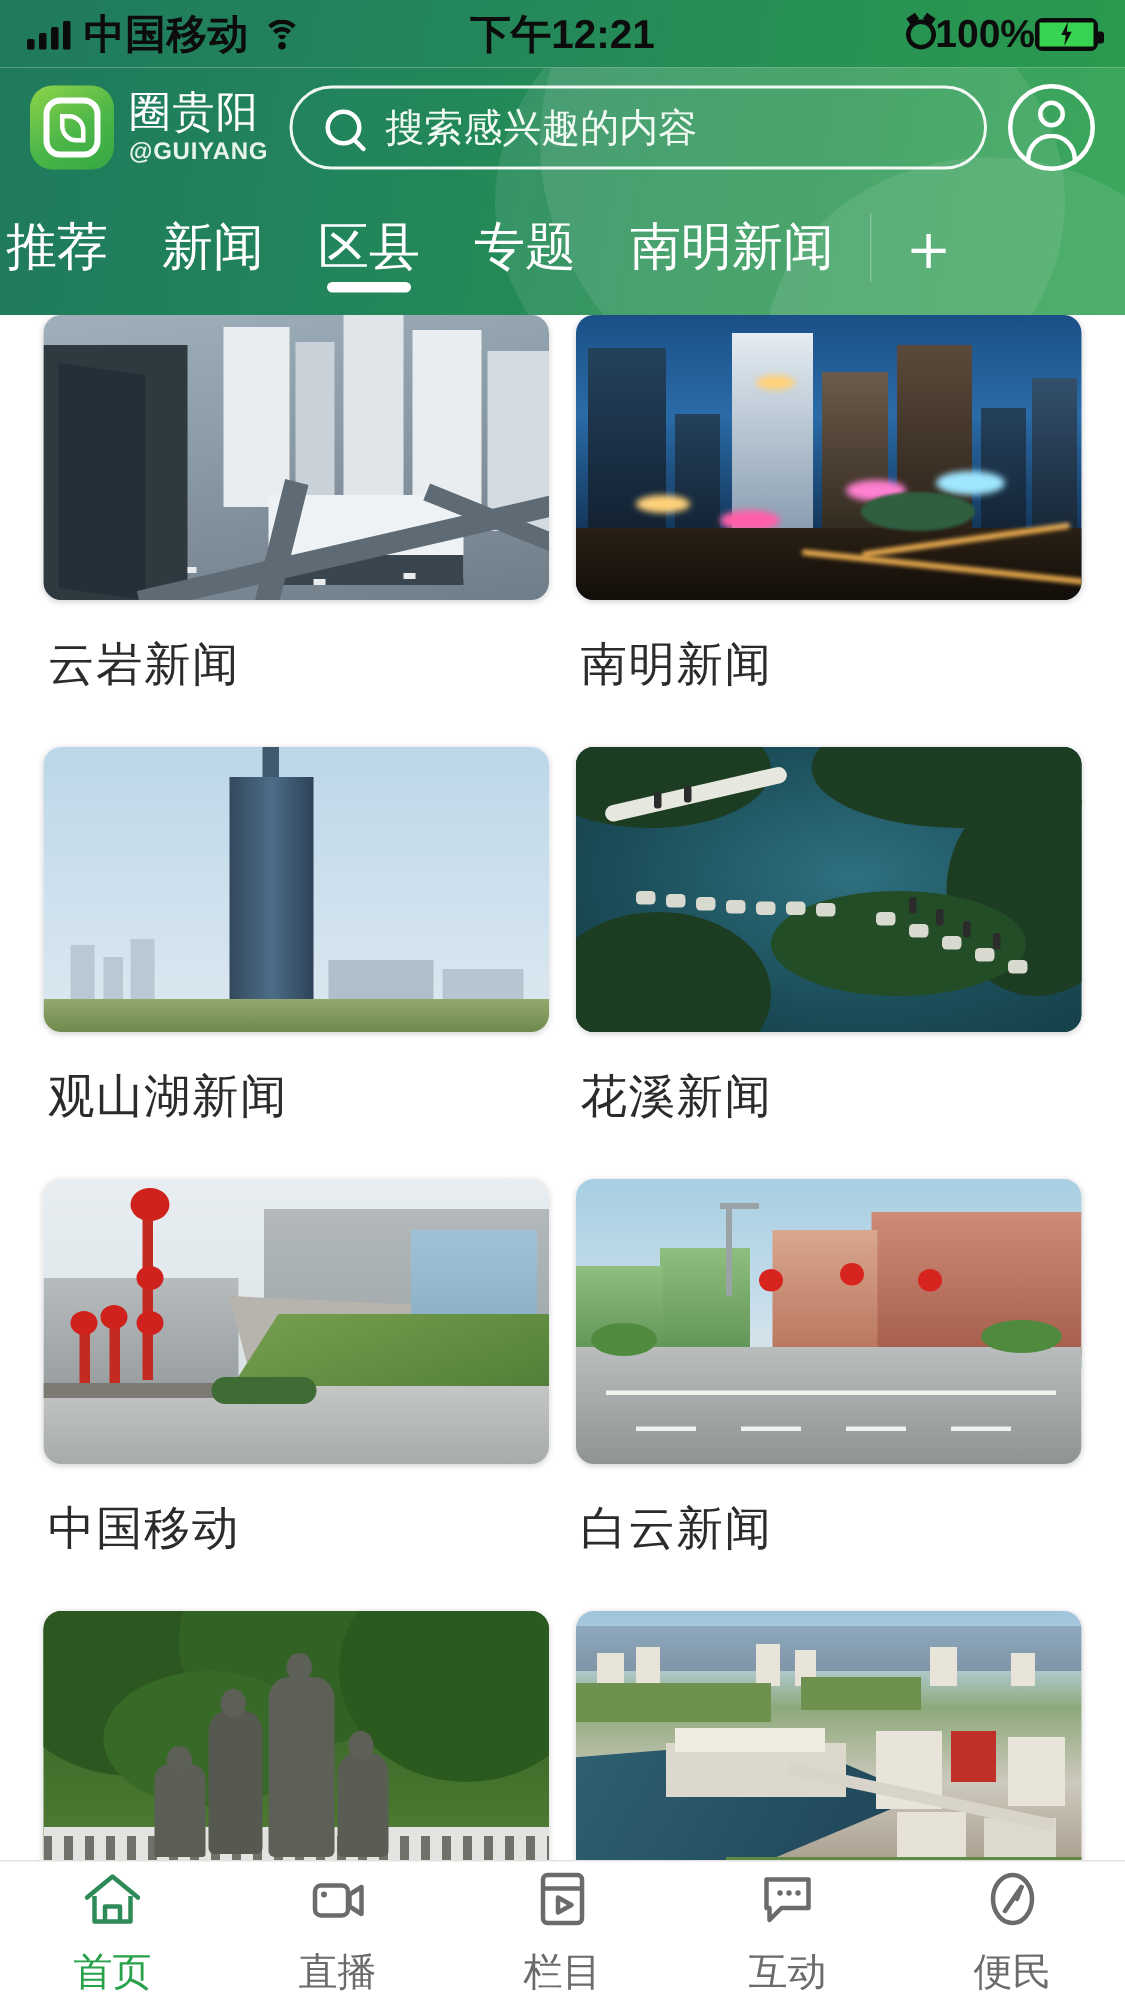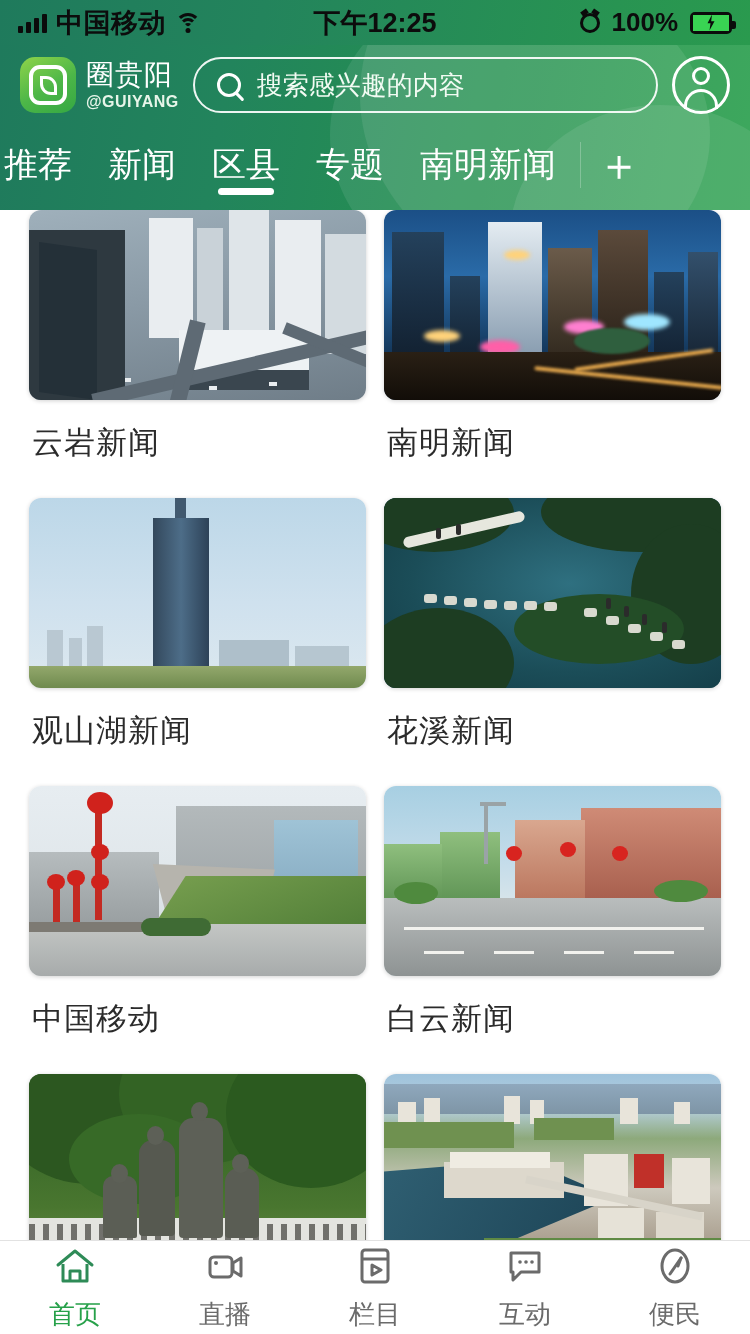--- a/index.html
+++ b/index.html
@@ -22,21 +22,21 @@
   .bars i:nth-child(1){height:7px;} .bars i:nth-child(2){height:11px;}
   .bars i:nth-child(3){height:15px;} .bars i:nth-child(4){height:19px;}
   .carrier{font-size:27px;letter-spacing:.5px;}
   .wifi{position:relative;width:26px;height:20px;}
   .wifi span{position:absolute;left:50%;transform:translateX(-50%);border:3px solid #0b0b0b;border-bottom-color:transparent;border-left-color:transparent;border-right-color:transparent;border-radius:50%;}
   .wifi span:nth-child(1){width:26px;height:26px;top:0;}
   .wifi span:nth-child(2){width:17px;height:17px;top:5px;}
   .wifi span:nth-child(3){width:8px;height:8px;top:10px;}
   .wifi .dot{position:absolute;width:5px;height:5px;background:#0b0b0b;border-radius:50%;left:50%;transform:translateX(-50%);top:15px;border:none;}
   .sb-center{position:absolute;left:0;right:0;text-align:center;font-size:27px;}
-  .sb-right{margin-left:auto;display:flex;align-items:center;gap:12px;}
+  .sb-right{margin-left:auto;display:flex;align-items:center;gap:0;}
   .alarm{width:20px;height:20px;border:3px solid #0b0b0b;border-radius:50%;position:relative;}
   .alarm:before,.alarm:after{content:"";position:absolute;width:7px;height:5px;background:#0b0b0b;top:-6px;}
   .alarm:before{left:-2px;transform:rotate(-35deg);}
   .alarm:after{right:-2px;transform:rotate(35deg);}
   .batt{width:42px;height:22px;border:3px solid #0b0b0b;border-radius:5px;position:relative;background:#0b0b0b;}
   .batt:after{content:"";position:absolute;right:-7px;top:6px;width:4px;height:8px;background:#0b0b0b;border-radius:0 2px 2px 0;}
   .batt i{position:absolute;inset:0;background:#39d353;display:flex;align-items:center;justify-content:center;}
   .bolt{width:0;height:0;position:relative;}
   .bolt:before{content:"";position:absolute;left:-5px;top:-8px;width:10px;height:16px;background:#0b0b0b;clip-path:polygon(60% 0,15% 55%,45% 55%,35% 100%,85% 42%,52% 42%);}
 
@@ -196,21 +196,21 @@
         <i></i>
       </span>
     <span class="carrier">中国移动</span>
     <span class="wifi">
         <span></span>
         <span></span>
         <span></span>
         <span class="dot"></span>
       </span>
   </div>
-  <div class="sb-center">下午12:25</div>
+  <div class="sb-center">下午12:21</div>
   <div class="sb-right">
     <span class="alarm"></span>
     <span>100%</span>
     <span class="batt">
         <i>
           <span class="bolt"></span>
         </i>
       </span>
   </div>
 </div>

